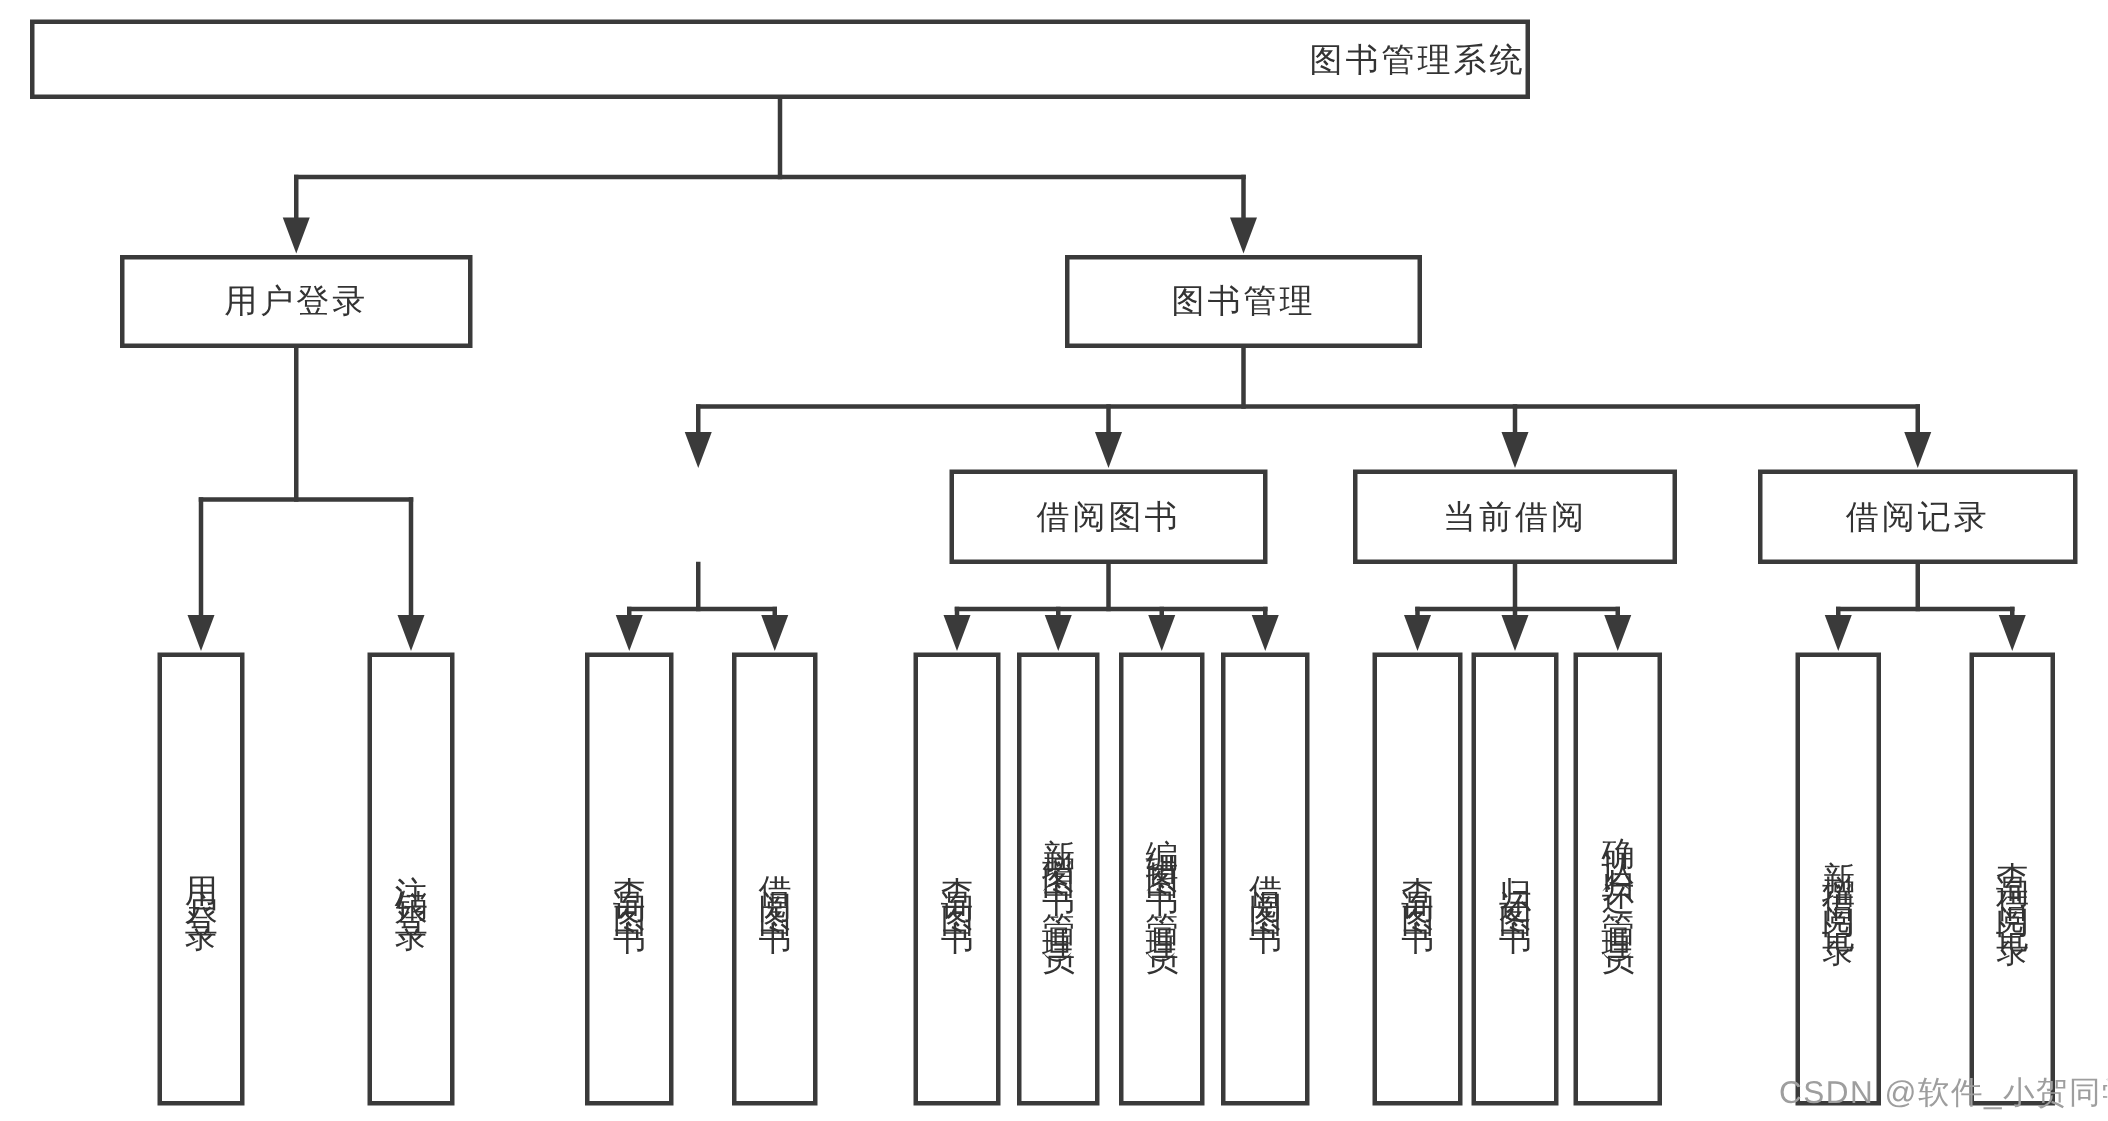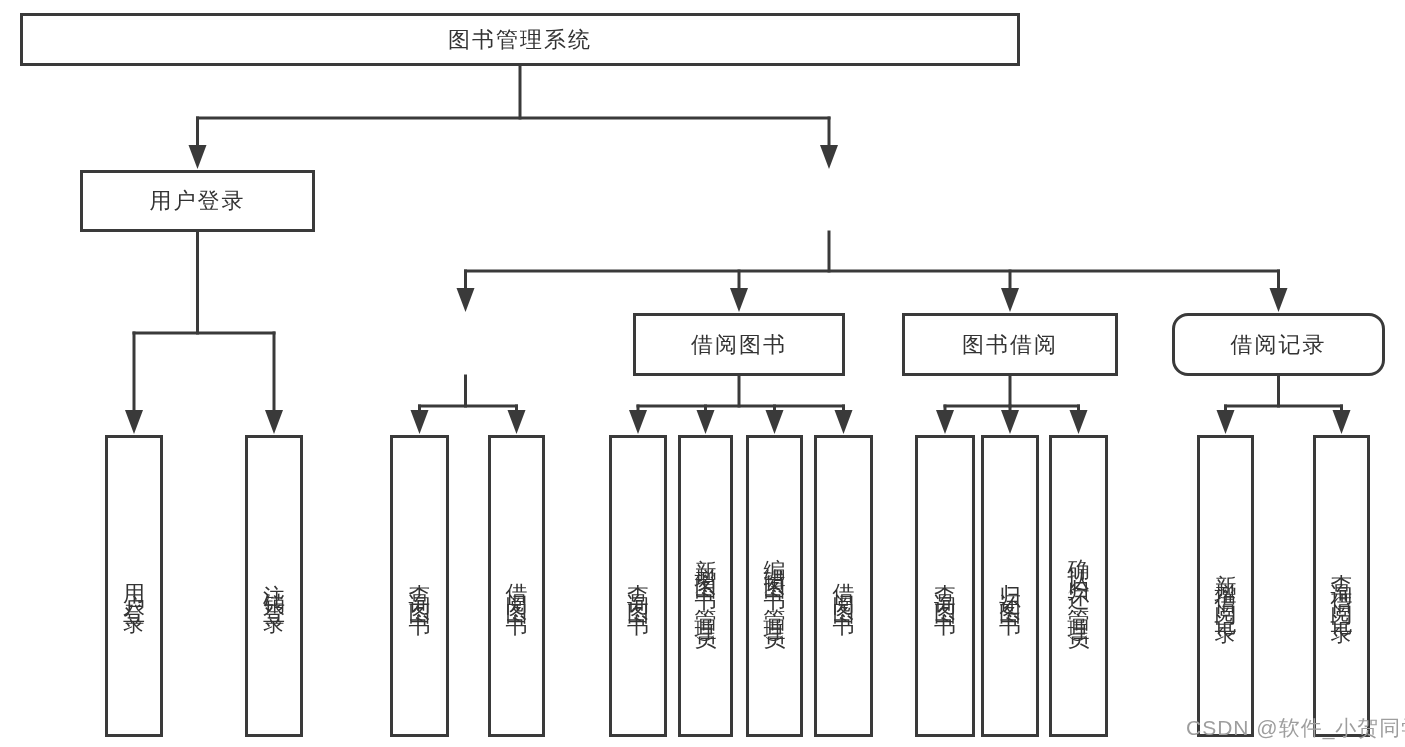--- a/index.html
+++ b/index.html
@@ -96,35 +96,38 @@
       <line x1="1078.5" y1="406" x2="1078.5" y2="416" stroke="#3a3a3a" stroke-width="3" stroke-linecap="square"></line>
       <polygon points="1069.5,410 1087.5,410 1078.5,434" fill="#3a3a3a"></polygon>
       <line x1="1278.5" y1="376" x2="1278.5" y2="406" stroke="#3a3a3a" stroke-width="3" stroke-linecap="square"></line>
       <line x1="1225.5" y1="406" x2="1341.5" y2="406" stroke="#3a3a3a" stroke-width="3" stroke-linecap="square"></line>
       <line x1="1225.5" y1="406" x2="1225.5" y2="416" stroke="#3a3a3a" stroke-width="3" stroke-linecap="square"></line>
       <polygon points="1216.5,410 1234.5,410 1225.5,434" fill="#3a3a3a"></polygon>
       <line x1="1341.5" y1="406" x2="1341.5" y2="416" stroke="#3a3a3a" stroke-width="3" stroke-linecap="square"></line>
       <polygon points="1332.5,410 1350.5,410 1341.5,434" fill="#3a3a3a"></polygon>
     </svg>
 
-  <div class="box hbox" style="left:20px;top:13px;width:1000px;height:53px;">
+  <div class="box hbox" style="left:20px;top:13px;width:1000px;height:53px;justify-content:flex-end;">
     <span>图书管理系统</span>
   </div>
 
   <div class="box hbox" style="left:80px;top:170px;width:235px;height:62px;">
     <span>用户登录</span>
   </div>
+  <div class="box hbox" style="left:710px;top:170px;width:238px;height:62px;">
+    <span>图书管理</span>
+  </div>
 
   <div class="box hbox" style="left:633px;top:313px;width:212px;height:63px;">
     <span>借阅图书</span>
   </div>
   <div class="box hbox" style="left:902px;top:313px;width:216px;height:63px;">
-    <span>图书借阅</span>
+    <span>当前借阅</span>
   </div>
-  <div class="box hbox" style="left:1172px;top:313px;width:213px;height:63px;border-radius:16px;">
+  <div class="box hbox" style="left:1172px;top:313px;width:213px;height:63px;">
     <span>借阅记录</span>
   </div>
 
   <div class="box leaf" style="left:105px;top:435px;width:58px;height:302px;">
     <span>用户登录</span>
   </div>
   <div class="box leaf" style="left:245px;top:435px;width:58px;height:302px;">
     <span>注销登录</span>
   </div>
 

